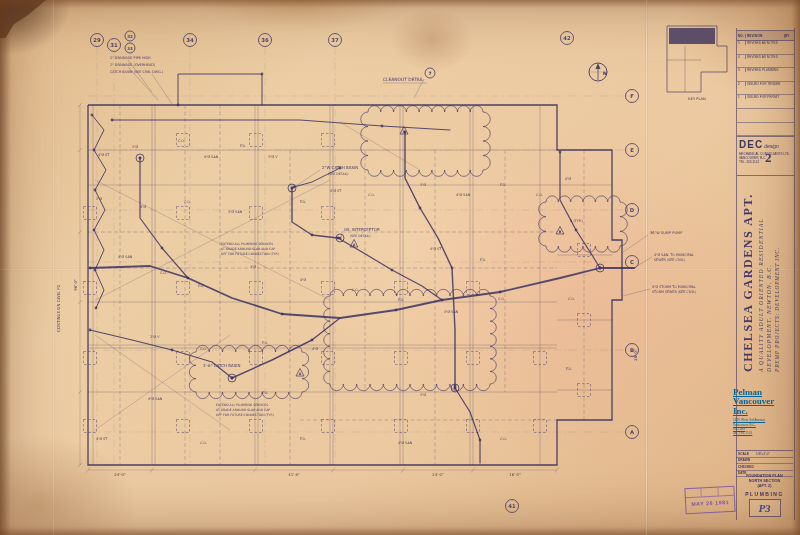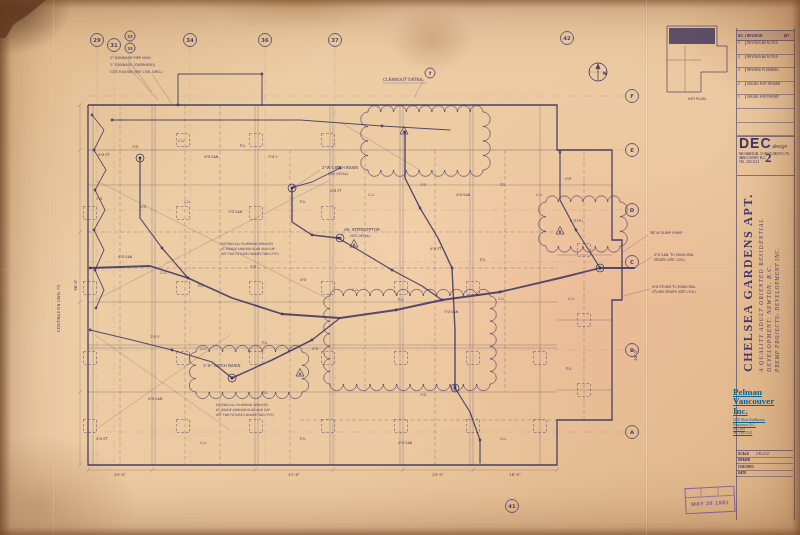--- a/index.html
+++ b/index.html
@@ -28,21 +28,21 @@
   
   .tb-frame{position:absolute;left:736px;top:28px;width:57px;height:492px;
     border-left:1px solid rgba(62,54,102,.6);border-right:1px solid rgba(62,54,102,.6);color:#3e3666;}
   .rev-table{position:absolute;left:0;top:2px;width:100%;font-size:3.2px;border-top:1px solid rgba(62,54,102,.6);border-bottom:1px solid rgba(62,54,102,.6);}
   .rev-head{display:flex;height:9px;align-items:center;border-bottom:.5px solid rgba(62,54,102,.6);background:rgba(62,54,102,.14);font-weight:bold;}
   .rev-h0,.rev-no{width:9px;border-right:.5px solid rgba(62,54,102,.5);padding-left:1px;box-sizing:border-box;}
   .rev-h1,.rev-desc{flex:1;padding-left:1px;}
   .rev-h2,.rev-by{width:9px;border-left:.5px solid rgba(62,54,102,.5);}
   .rev-row{display:flex;height:12.6px;border-bottom:.5px solid rgba(62,54,102,.45);align-items:flex-start;}
   .dec{position:absolute;left:0;top:104px;width:100%;height:44px;border-bottom:1px solid rgba(62,54,102,.6);padding:2px;box-sizing:border-box;}
-  .dec-name{font-weight:bold;font-size:14px;letter-spacing:1px;}
+  .dec-name{font-weight:bold;font-size:10px;letter-spacing:1px;}
   .dec-sub{font-style:italic;font-size:5px;margin-left:1px;}
   .dec-line{font-size:3.1px;line-height:1.35;}
   .vt{position:absolute;transform-origin:0 0;transform:rotate(-90deg);white-space:nowrap;color:#453a6e;font-family:"Liberation Serif",serif;}
   .vt-num{position:absolute;left:765px;top:150px;font-size:13px;font-weight:bold;color:#453a6e;font-family:"Liberation Serif",serif;}
   .vt-main{left:741px;top:372px;font-size:12px;font-weight:bold;letter-spacing:1.6px;}
   .vt-sub1{left:758px;top:372px;font-size:5.8px;font-style:italic;letter-spacing:1.1px;}
   .vt-sub2{left:766px;top:372px;font-size:5.8px;font-style:italic;letter-spacing:1.1px;}
   .vt-sub3{left:774px;top:372px;font-size:5.5px;font-style:italic;letter-spacing:.8px;}
   .arch{position:absolute;left:733px;top:388px;width:52px;color:#0369a1;text-decoration:underline;}
   .arch-name{font-family:"Liberation Serif",serif;font-weight:bold;font-size:9px;line-height:1.05;}
@@ -461,20 +461,31 @@
       <div class="field-row">
         <div class="field-label">CHECKED</div>
         <div class="field-value"></div>
       </div>
       <div class="field-row">
         <div class="field-label">DATE</div>
         <div class="field-value"></div>
       </div>
     </div>
 
+  <div class="dwg-title">
+    <div id="sheet-title-lines">
+        <div class="sheet-title-line">FOUNDATION PLAN</div>
+        <div class="sheet-title-line">NORTH SECTION</div>
+        <div class="sheet-title-line">(APT. 2)</div>
+      </div>
+    <div class="discipline">PLUMBING</div>
+    <div class="sheetno-box">
+      <span>P3</span>
+    </div>
+  </div>
 
   <div class="stamp">
     <div class="stamp-cells">
         <div></div>
         <div></div>
         <div></div>
       </div>
     <div class="stamp-date">MAY 26 1981</div>
   </div>
 

